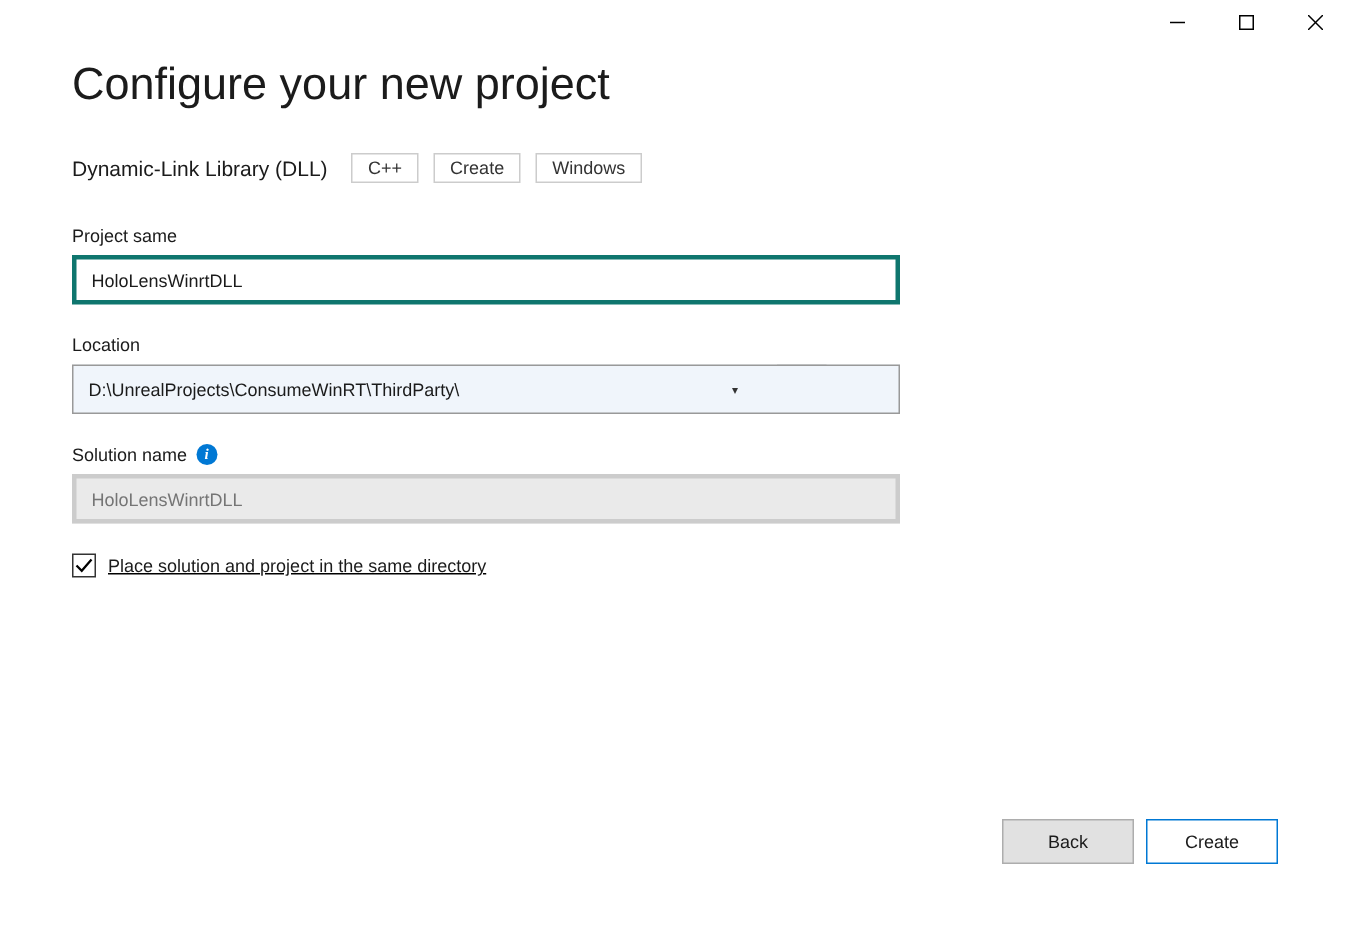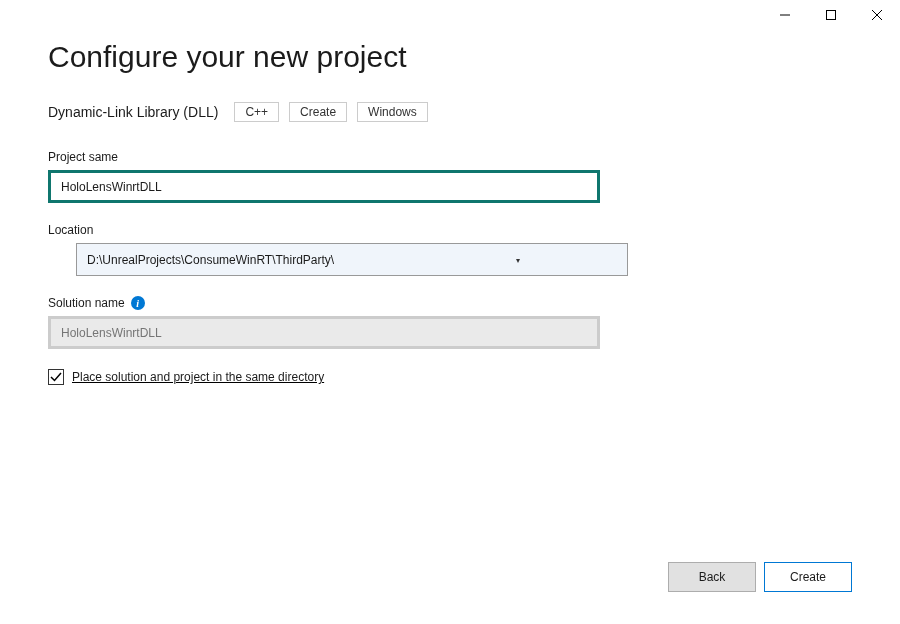--- a/index.html
+++ b/index.html
@@ -125,21 +125,20 @@
 
     .location-row {
       display: flex;
       align-items: center;
       gap: 18px;
     }
 
     .select-wrap {
       position: relative;
       width: 452px;
-      margin-left: 28px;
     }
 
     .select-input {
       width: 552px;
       height: 33px;
       border: 1px solid #999999;
       padding: 0 26px 0 10px;
       font-size: 12px;
       color: #1b1b1b;
       background: #f0f5fb;
@@ -197,21 +196,21 @@
       height: 12px;
     }
 
     .checkbox-label {
       font-size: 12px;
       color: #1b1b1b;
     }
 
     .footer {
       position: absolute;
-      bottom: 32px;
+      bottom: 48px;
       right: 48px;
       display: flex;
       gap: 8px;
     }
 
     .footer-btn {
       width: 88px;
       height: 30px;
       border: 1px solid #adadad;
       background: #e1e1e1;

